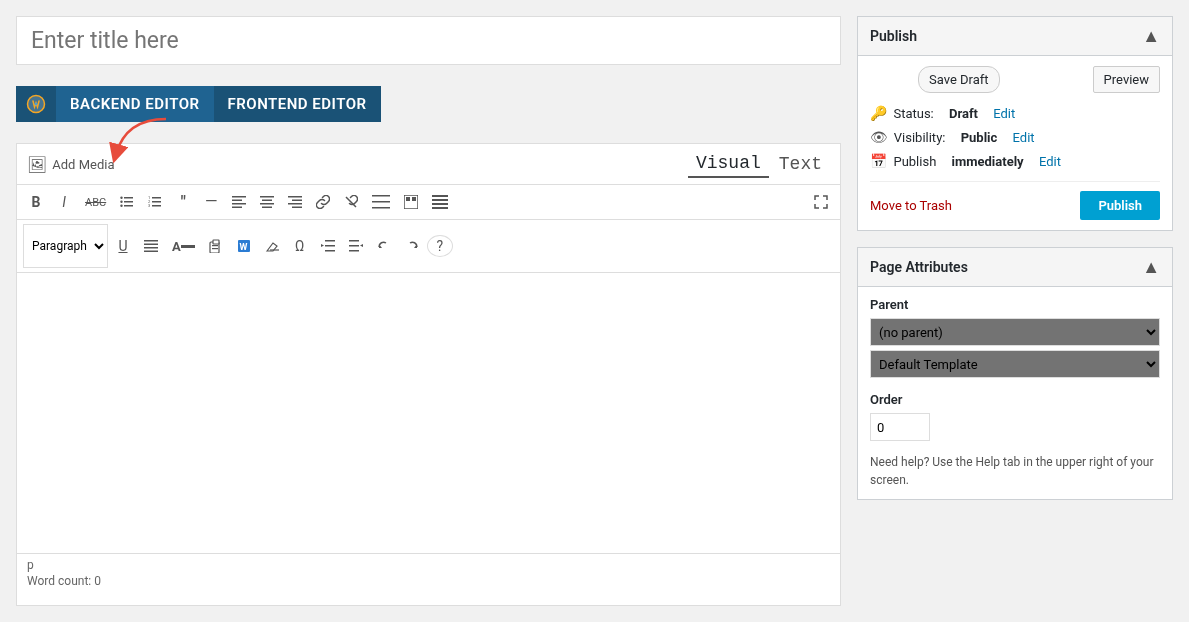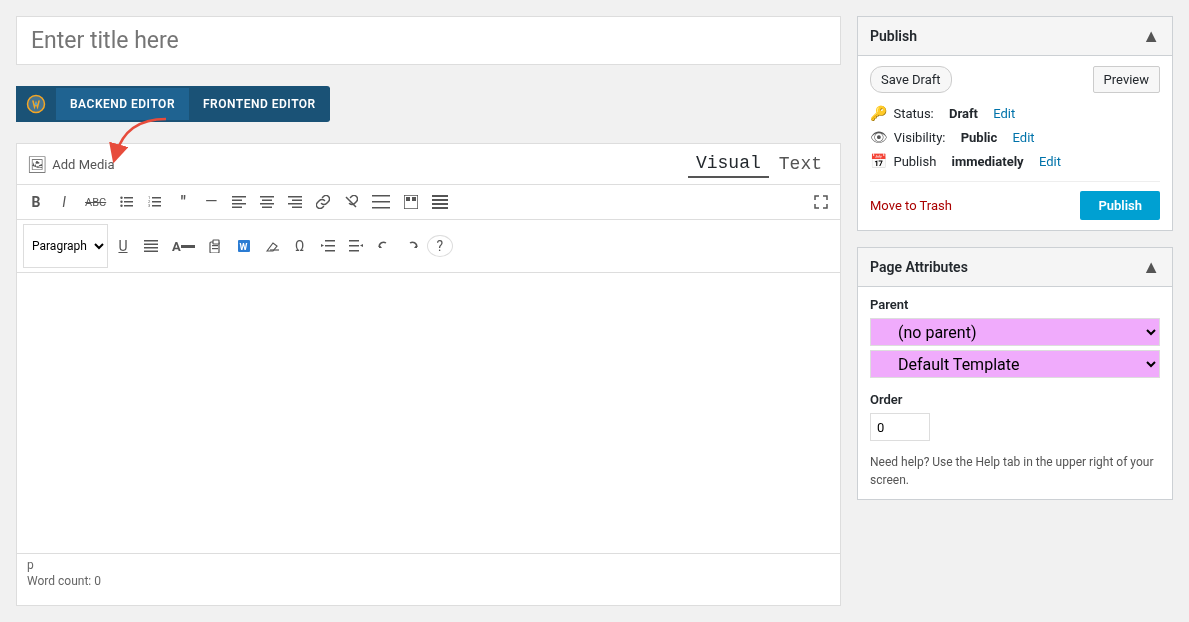--- a/index.html
+++ b/index.html
@@ -49,21 +49,21 @@
       padding: 8px 10px;
       display: flex;
       align-items: center;
     }
     .editor-toggle .wp-icon svg { width: 20px; height: 20px; }
     .editor-btn {
       background: #1a5276;
       color: #fff;
       border: none;
       padding: 9px 14px;
-      font-size: 12px;
+      font-size: 15px;
       font-weight: 600;
       cursor: pointer;
       letter-spacing: 0.5px;
       font-family: inherit;
     }
     .editor-btn.active { background: #1f6391; }
 
     
     .editor-area {
       border: 1px solid #ddd;
@@ -190,20 +190,21 @@
     }
     .save-draft-btn {
       background: #f7f7f7;
       border: 1px solid #ccc;
       padding: 5px 10px;
       cursor: pointer;
       font-size: 13px;
       border-radius: 12px;
       font-family: inherit;
       color: #23282d;
+      margin-left: 48px;
     }
     .preview-btn {
       background: #f7f7f7;
       border: 1px solid #ccc;
       padding: 5px 10px;
       cursor: pointer;
       font-size: 13px;
       border-radius: 2px;
       font-family: inherit;
       color: #23282d;
@@ -244,24 +245,24 @@
       font-weight: 600;
       margin-bottom: 6px;
       margin-top: 10px;
       display: block;
     }
     .attr-label:first-child { margin-top: 0; }
     .attr-select {
       width: 100%;
       height: 28px;
       border: 1px solid #ddd;
-      background: #f0abfc;
-      font-size: 16px;
-      font-family: inherit;
-      padding: 0 23px;
+      background: #737373;
+      font-size: 13px;
+      font-family: inherit;
+      padding: 0 4px;
       cursor: pointer;
       margin-bottom: 4px;
     }
     .attr-input {
       width: 60px;
       height: 28px;
       border: 1px solid #ddd;
       padding: 0 6px;
       font-size: 13px;
       font-family: inherit;

